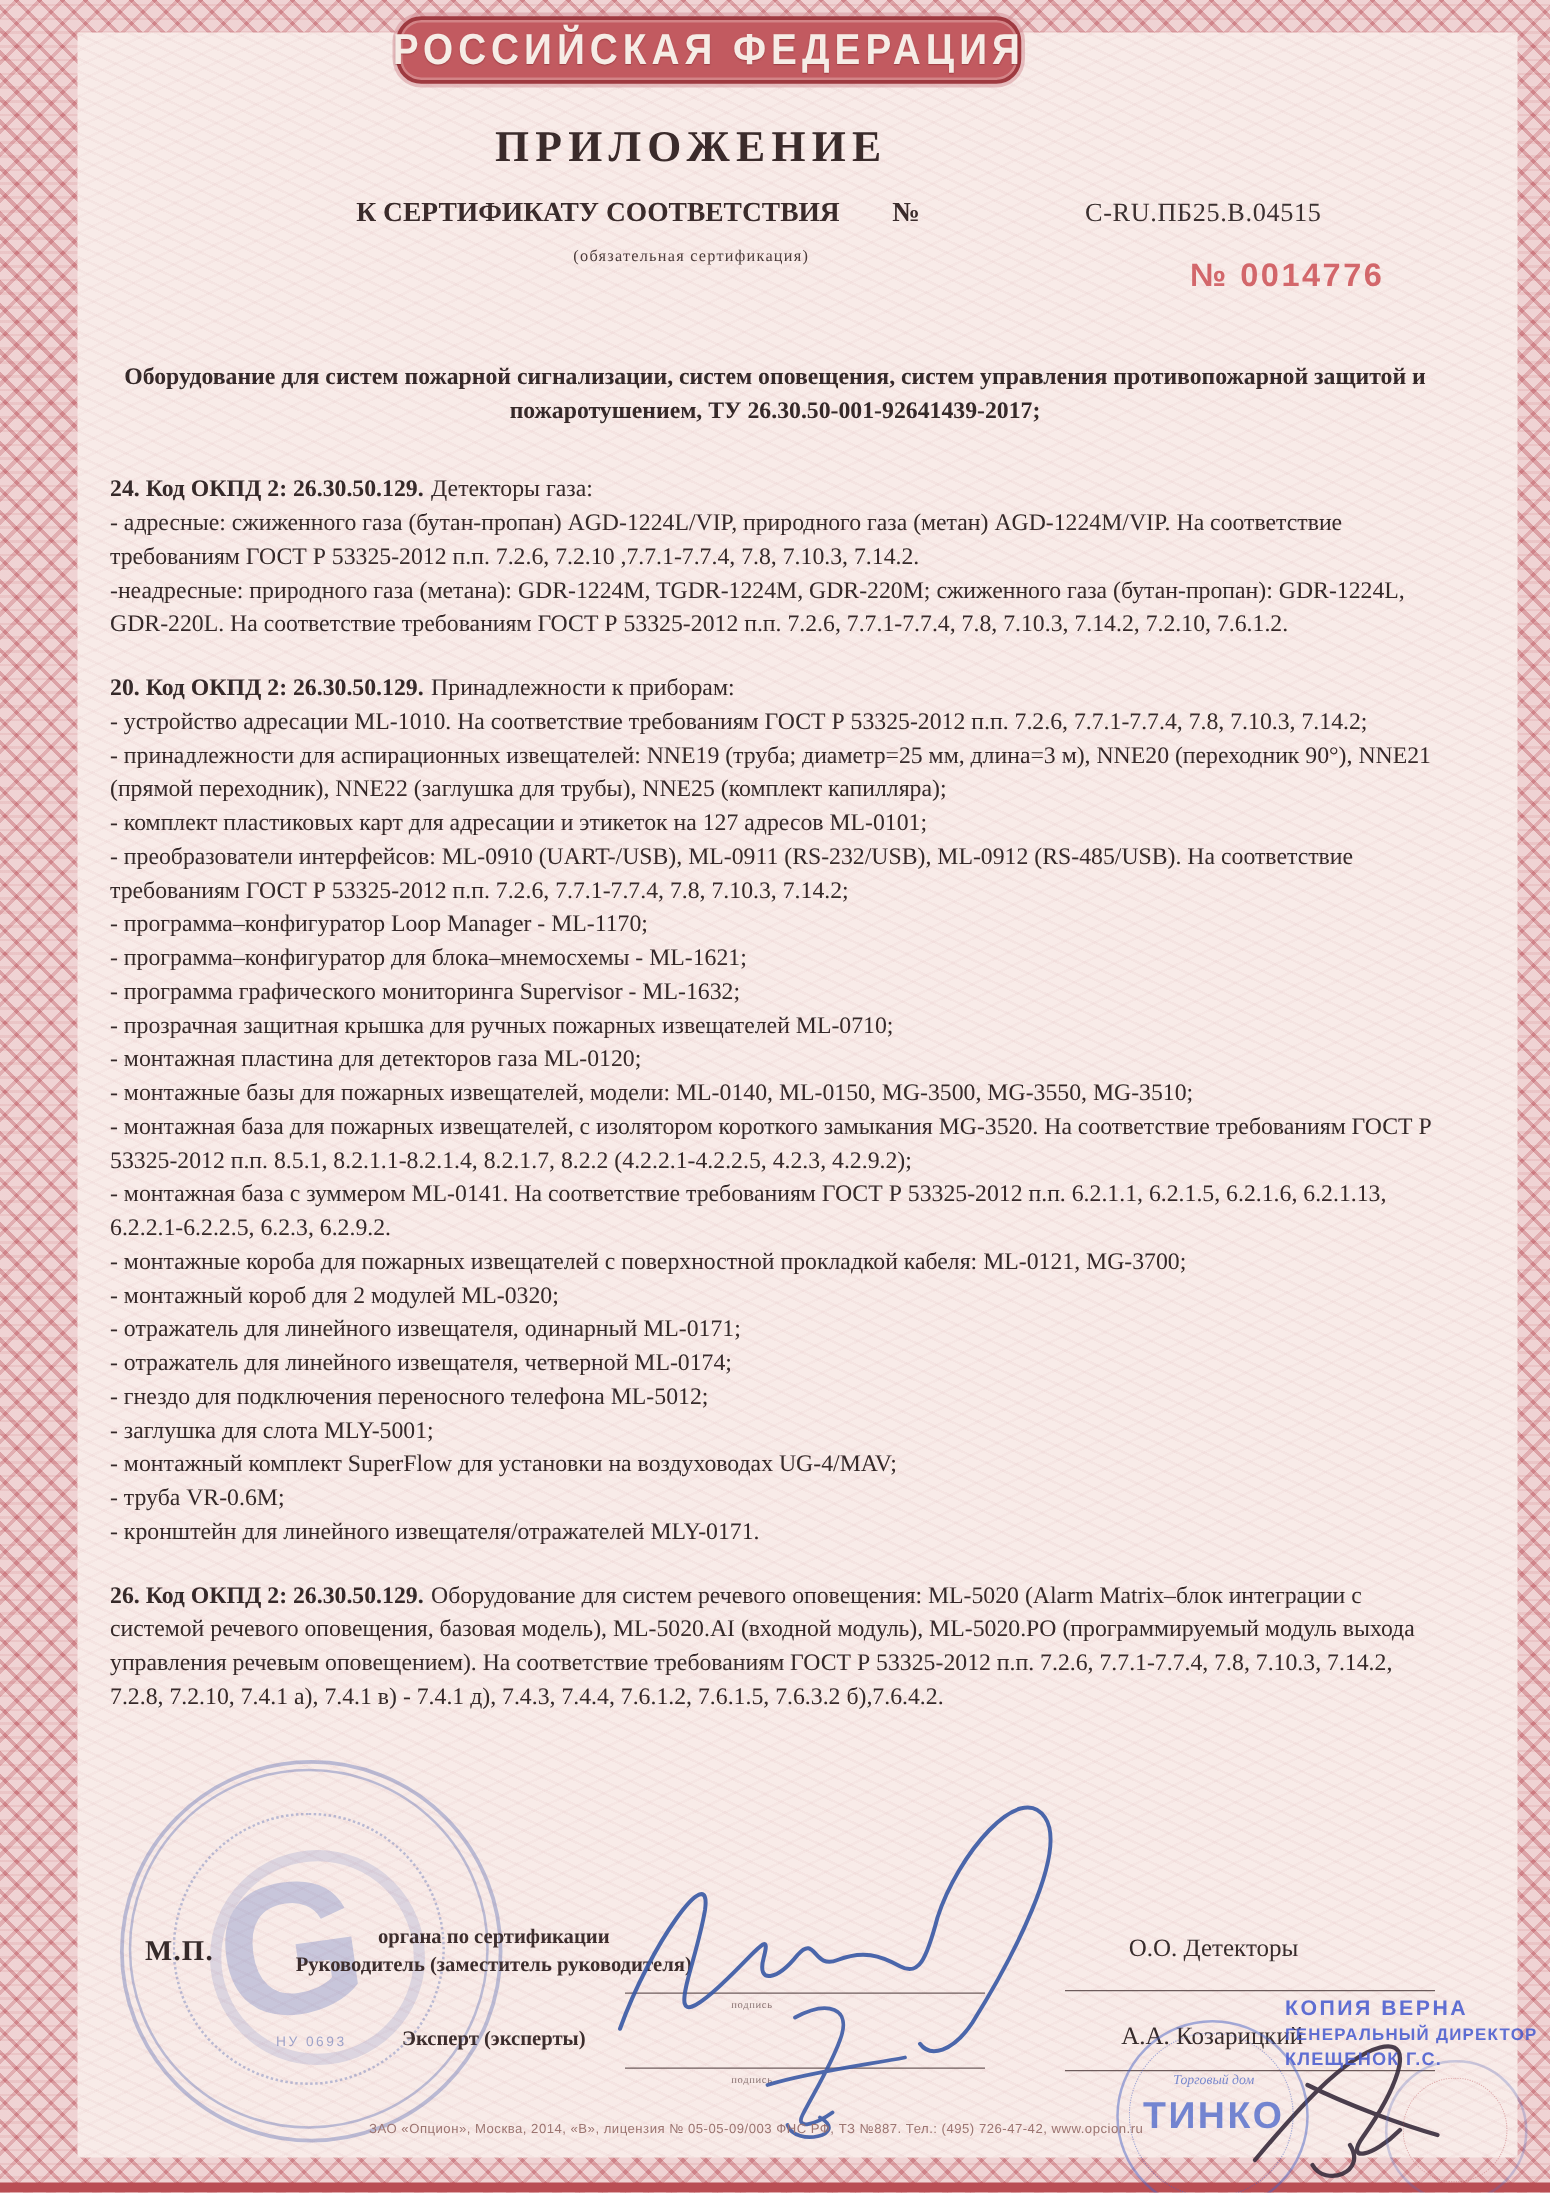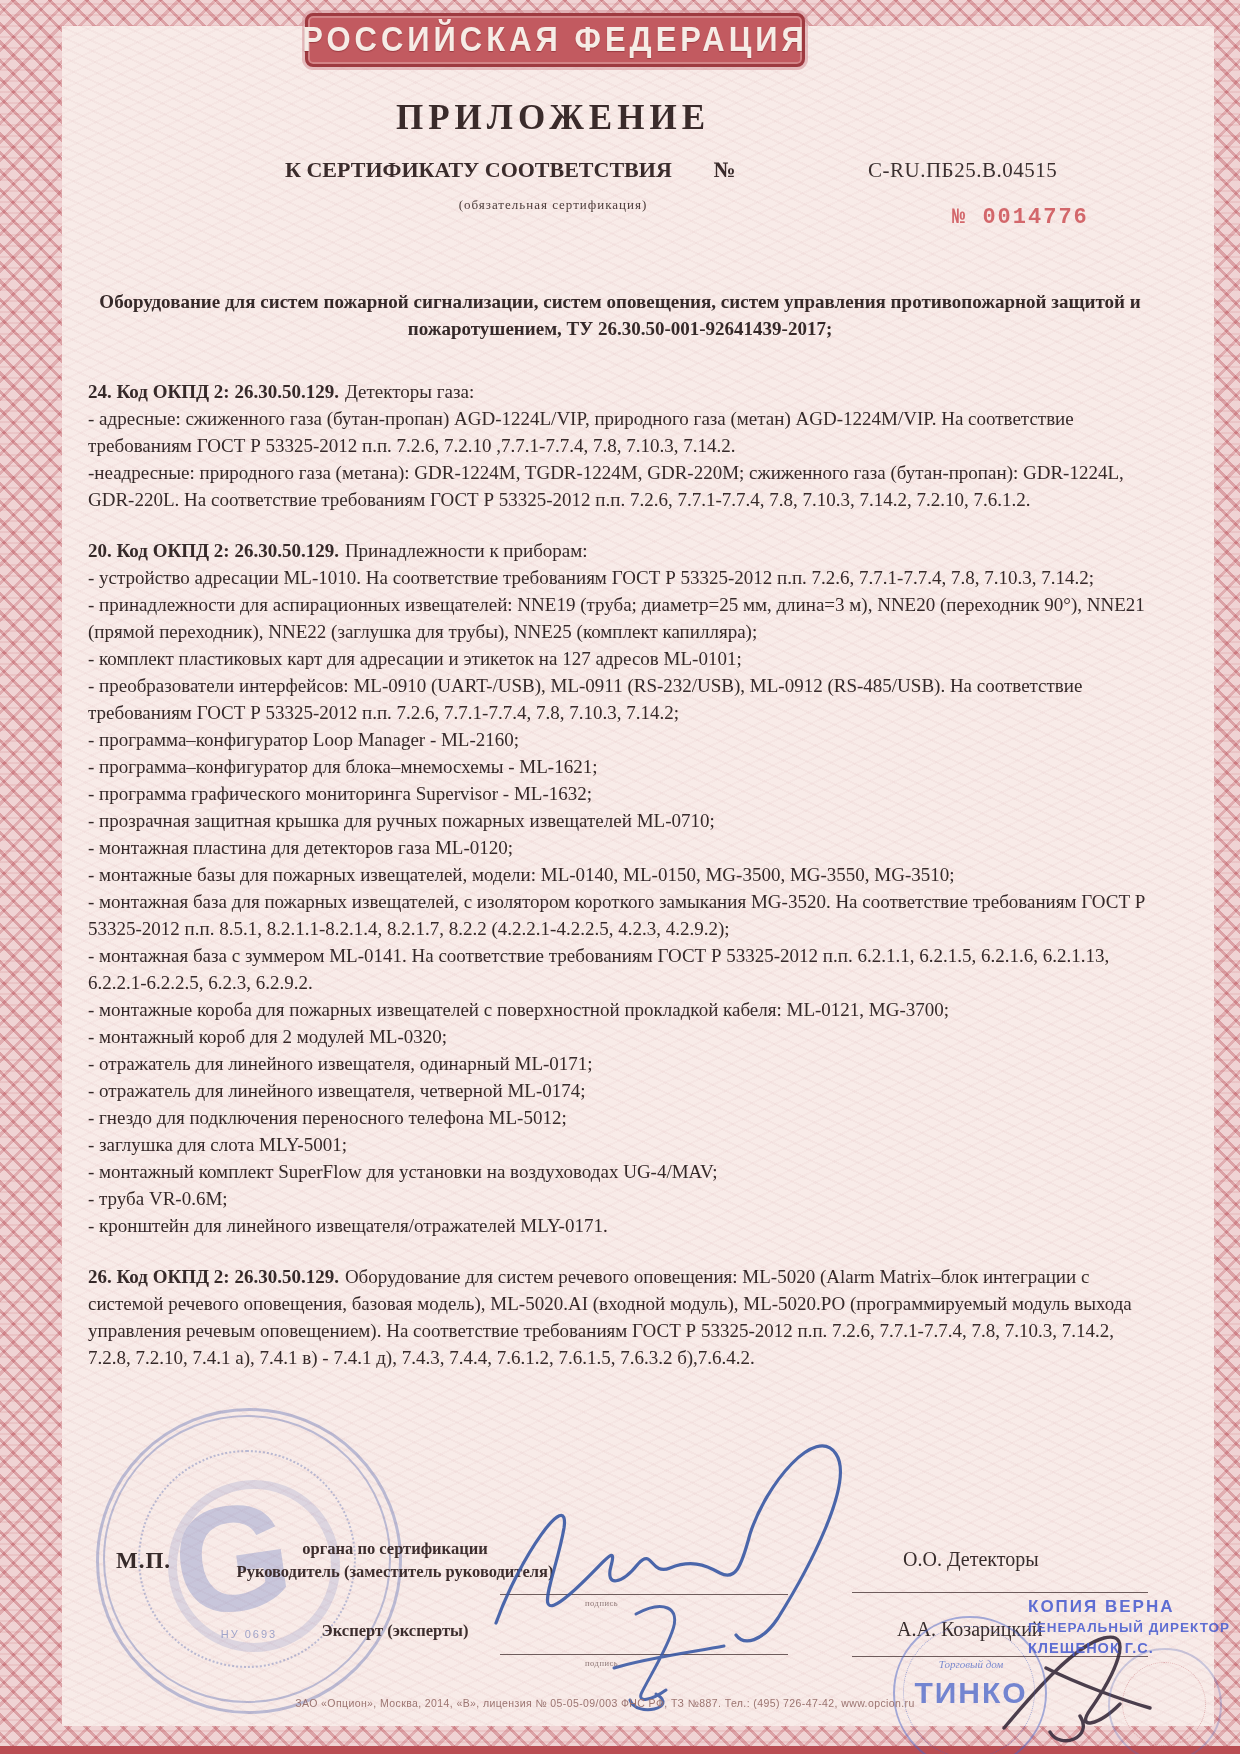--- a/index.html
+++ b/index.html
@@ -8,33 +8,33 @@
     background-color:#eccccd;
     background-image:
       repeating-linear-gradient(45deg, rgba(189,86,95,.38) 0 3px, rgba(244,220,220,.25) 3px 13px),
       repeating-linear-gradient(-45deg, rgba(189,86,95,.38) 0 3px, rgba(244,220,220,.25) 3px 13px),
       repeating-linear-gradient(0deg, rgba(206,120,126,.30) 0 2px, transparent 2px 11px);}
   .bottom-accent{position:absolute;left:0;right:0;bottom:0;height:8px;background:#b94d53;}
   .inner{position:absolute;left:62px;top:26px;right:26px;bottom:28px;background:#f8ebe8;
     background-image:
       repeating-linear-gradient(25deg, rgba(214,166,170,.10) 0 2px, transparent 2px 9px),
       repeating-linear-gradient(-25deg, rgba(214,166,170,.08) 0 2px, transparent 2px 11px);}
-  .banner{position:absolute;left:305px;top:13px;width:494px;height:48px;background:#c25a60;
-    border:3px solid #9e3a40;border-radius:8px;box-shadow:0 0 0 3px rgba(214,150,154,.55), inset 0 0 0 2px rgba(255,240,238,.28);
+  .banner{position:absolute;left:317px;top:13px;width:494px;height:48px;background:#c25a60;
+    border:3px solid #9e3a40;border-radius:20px;box-shadow:0 0 0 3px rgba(214,150,154,.55), inset 0 0 0 2px rgba(255,240,238,.28);
     display:flex;align-items:center;justify-content:center;}
   .banner span{font-family:"Liberation Sans",sans-serif;font-weight:bold;font-size:31px;
     letter-spacing:4px;color:#f6ece6;transform:scaleY(1.12);text-shadow:0 1px 1px rgba(120,30,36,.5);white-space:nowrap;}
   .title{position:absolute;left:88px;top:98px;width:930px;text-align:center;
     font-size:35px;font-weight:bold;letter-spacing:5px;color:#3a2b2b;}
   .subtitle-row{position:absolute;left:285px;top:157px;width:560px;font-size:22px;font-weight:bold;color:#3a2b2b;white-space:nowrap;}
   .subtitle-row .no-sign{margin-left:42px;font-weight:bold;}
   .cert-number{position:absolute;left:868px;top:158px;font-size:21px;color:#3b3030;letter-spacing:.5px;white-space:nowrap;}
   .cert-type{position:absolute;left:88px;top:197px;width:930px;text-align:center;font-size:13px;color:#4a3a38;letter-spacing:1px;}
-  .serial{position:absolute;left:952px;top:205px;font-family:Liberation Mono, monospace;font-weight:bold;
-    font-size:22px;color:#cd5156;letter-spacing:2px;opacity:.85;white-space:nowrap;}
+  .serial{position:absolute;left:952px;top:205px;font-family:Liberation Sans, sans-serif;font-weight:bold;
+    font-size:26px;color:#cd5156;letter-spacing:2px;opacity:.85;white-space:nowrap;}
   .doc-body{position:absolute;left:88px;top:288px;width:1064px;font-size:19px;line-height:27px;color:#352929;}
   .intro{font-weight:bold;text-align:center;margin-bottom:36px;}
   .section{margin-top:24px;}
   .section .lead{font-weight:bold;margin-right:6px;}
   .para{margin:0;}
   
   .mp{position:absolute;left:116px;top:1548px;font-size:23px;font-weight:bold;color:#362a2a;letter-spacing:1px;}
   .role-head{position:absolute;left:175px;top:1537px;width:440px;text-align:center;
     font-size:16.5px;font-weight:bold;color:#3c2d2d;line-height:23px;}
   .role-expert{position:absolute;left:175px;top:1621px;width:440px;text-align:center;
@@ -119,21 +119,21 @@
     </div>
 
     <div class="section">
       <div class="para">
         <span class="lead">20. Код ОКПД 2: 26.30.50.129.</span><span>Принадлежности к приборам:</span>
       </div>
       <div class="para">- устройство адресации ML-1010. На соответствие требованиям ГОСТ Р 53325-2012 п.п. 7.2.6, 7.7.1-7.7.4, 7.8, 7.10.3, 7.14.2;</div>
       <div class="para">- принадлежности для аспирационных извещателей: NNE19 (труба; диаметр=25 мм, длина=3 м), NNE20 (переходник 90°), NNE21 (прямой переходник), NNE22 (заглушка для трубы), NNE25 (комплект капилляра);</div>
       <div class="para">- комплект пластиковых карт для адресации и этикеток на 127 адресов ML-0101;</div>
       <div class="para">- преобразователи интерфейсов: ML-0910 (UART-/USB), ML-0911 (RS-232/USB), ML-0912 (RS-485/USB). На соответствие требованиям ГОСТ Р 53325-2012 п.п. 7.2.6, 7.7.1-7.7.4, 7.8, 7.10.3, 7.14.2;</div>
-      <div class="para">- программа–конфигуратор Loop Manager - ML-2160;</div>
+      <div class="para">- программа–конфигуратор Loop Manager - ML-1170;</div>
       <div class="para">- программа–конфигуратор для блока–мнемосхемы - ML-1621;</div>
       <div class="para">- программа графического мониторинга Supervisor  - ML-1632;</div>
       <div class="para">- прозрачная защитная крышка для ручных пожарных извещателей ML-0710;</div>
       <div class="para">- монтажная пластина для детекторов газа  ML-0120;</div>
       <div class="para">- монтажные базы для пожарных извещателей, модели: ML-0140, ML-0150, MG-3500, MG-3550, MG-3510;</div>
       <div class="para">- монтажная база для пожарных извещателей, с изолятором короткого замыкания MG-3520. На соответствие требованиям ГОСТ Р 53325-2012 п.п. 8.5.1, 8.2.1.1-8.2.1.4, 8.2.1.7, 8.2.2 (4.2.2.1-4.2.2.5, 4.2.3, 4.2.9.2);</div>
       <div class="para">- монтажная база с зуммером ML-0141. На соответствие требованиям ГОСТ Р 53325-2012 п.п. 6.2.1.1, 6.2.1.5, 6.2.1.6, 6.2.1.13, 6.2.2.1-6.2.2.5, 6.2.3, 6.2.9.2.</div>
       <div class="para">- монтажные короба для пожарных извещателей с поверхностной прокладкой кабеля: ML-0121, MG-3700;</div>
       <div class="para">- монтажный короб для 2 модулей ML-0320;</div>
       <div class="para">- отражатель для линейного извещателя, одинарный ML-0171;</div>

